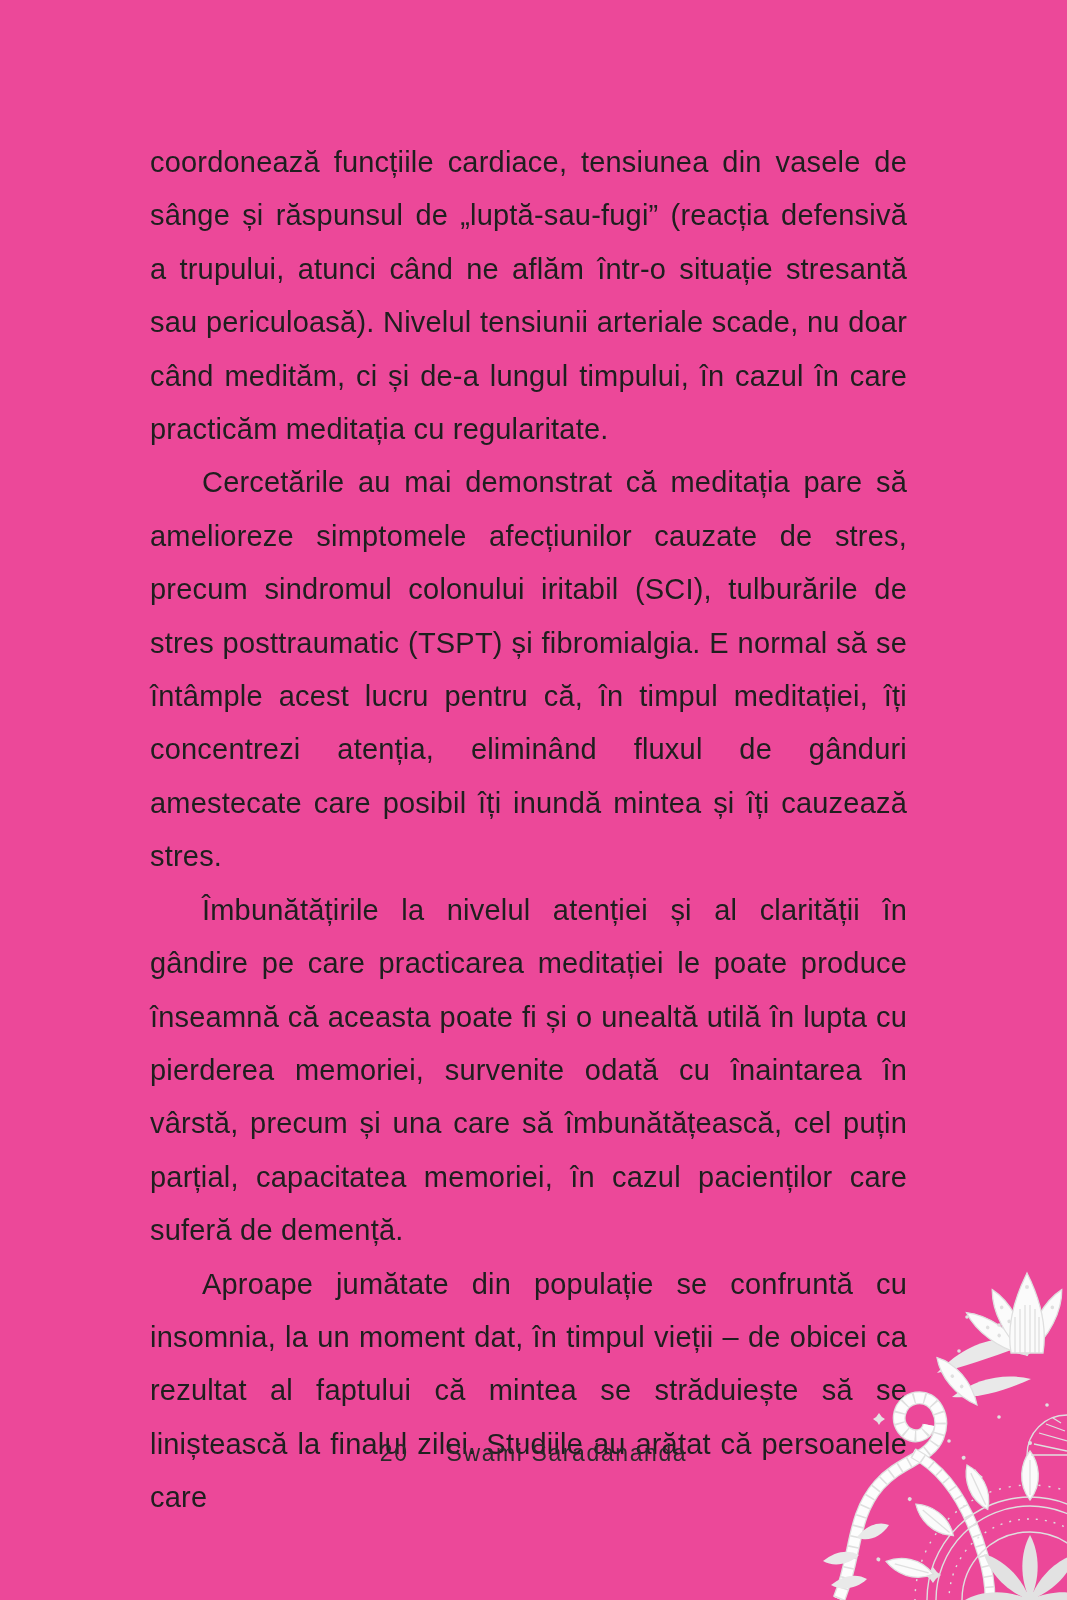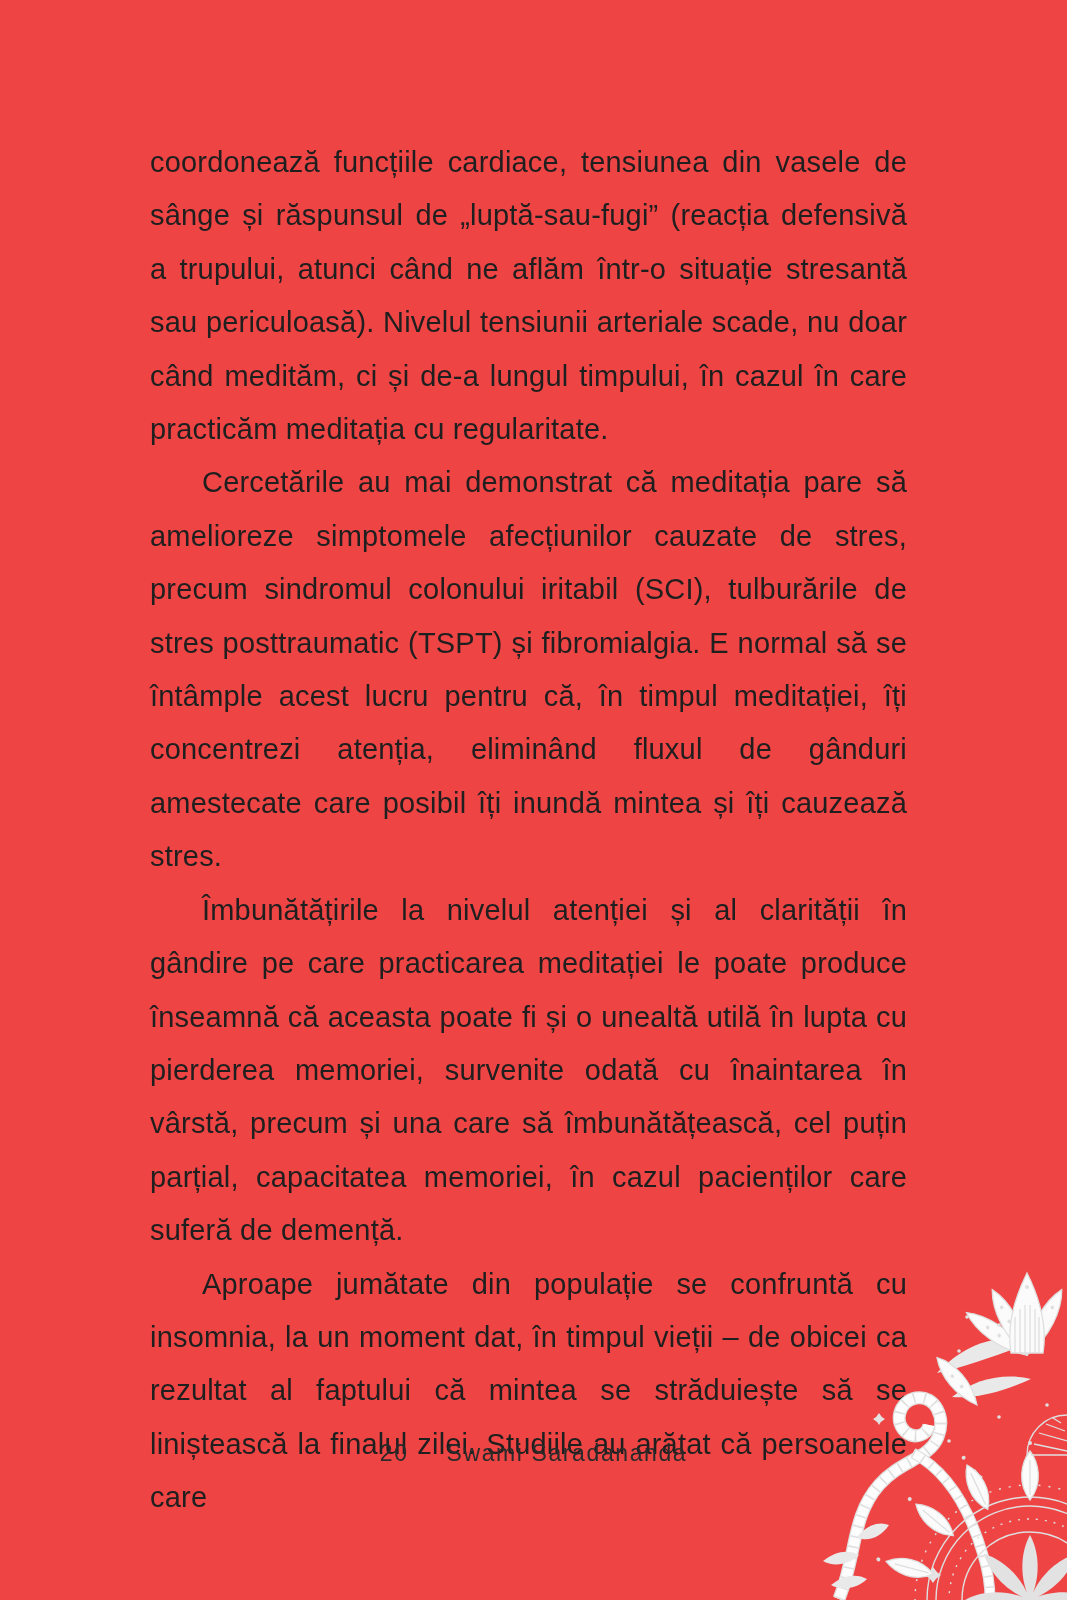--- a/index.html
+++ b/index.html
@@ -4,21 +4,21 @@
 <style>
   html, body {
     margin: 0;
     padding: 0;
     background: #fdfdfd;
   }
   .page {
     position: relative;
     width: 1067px;
     height: 1600px;
-    background: #ef4444;
+    background: #ec4899;
     overflow: hidden;
     font-family: "Liberation Sans", sans-serif;
   }
   .text-block {
     position: absolute;
     left: 150px;
     top: 136px;
     width: 757px;
     color: #1f1f1f;
     font-size: 29px;

